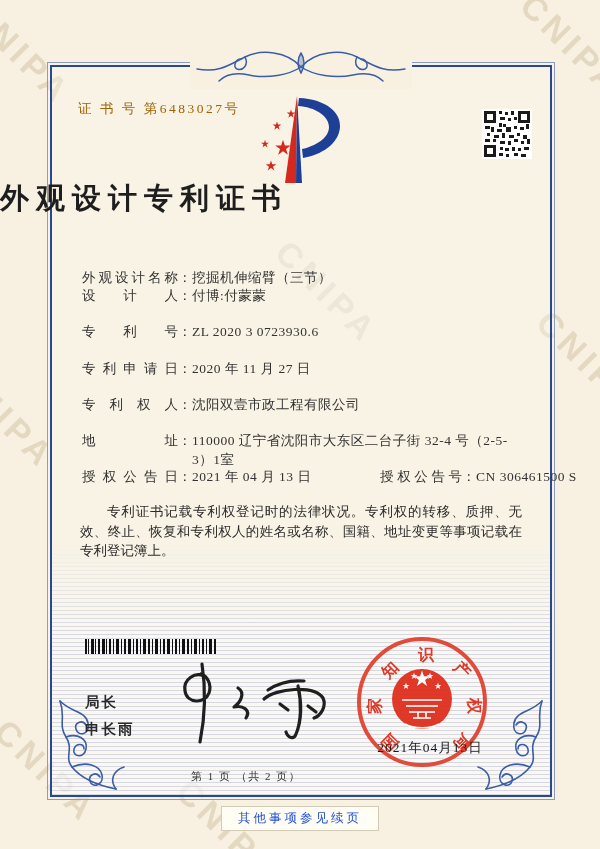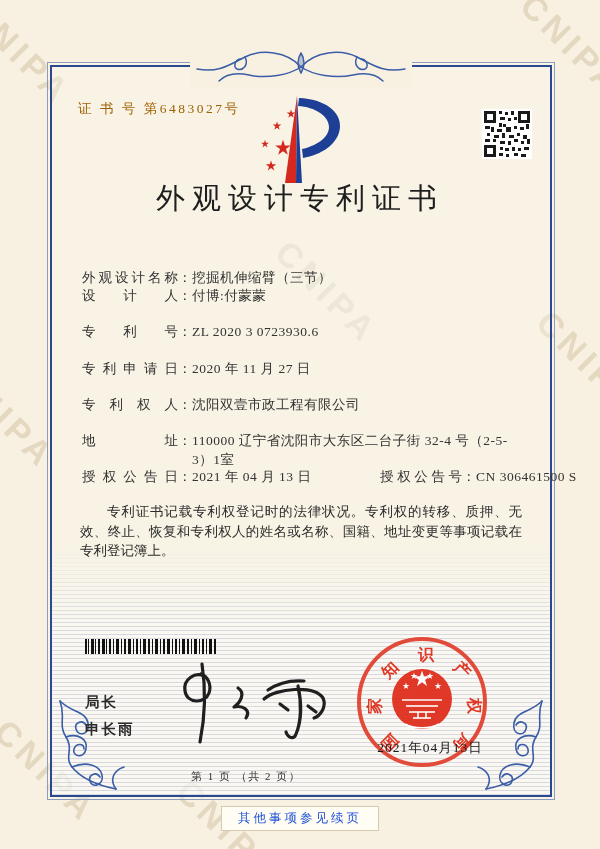--- a/index.html
+++ b/index.html
@@ -44,22 +44,22 @@
   .corner.left{left:4px;}
   .corner.right{right:4px;transform:scaleX(-1);}
   
   .cert-no{
     position:absolute;left:78px;top:100px;font-size:13.5px;letter-spacing:2.5px;
     color:#a16207;z-index:5;
   }
   .logo{position:absolute;left:255px;top:92px;width:95px;height:95px;z-index:5;}
   .qr{position:absolute;left:482px;top:109px;width:50px;height:50px;z-index:5;}
   .title{
-    position:absolute;left:0;top:179px;width:600px;text-align:center;
-    font-size:29px;font-weight:normal;letter-spacing:7px;color:#1e1e1e;z-index:5;
+    position:absolute;left:0;top:179px;width:600px;text-align:left;
+    font-size:29px;font-weight:bold;letter-spacing:7px;color:#1e1e1e;z-index:5;
   }
   
   .row{position:absolute;left:82px;width:440px;font-size:13.5px;line-height:19px;
     color:#333;z-index:5;display:flex;}
   .lbl{display:inline-block;width:96px;text-align:justify;text-align-last:justify;
     flex:0 0 96px;}
   .colon{flex:0 0 14px;}
   .val{flex:1 1 auto;letter-spacing:0.5px;}
   .val.num{font-family:"Liberation Serif","DejaVu Serif",serif;}
   .half{flex:0 0 auto;}

